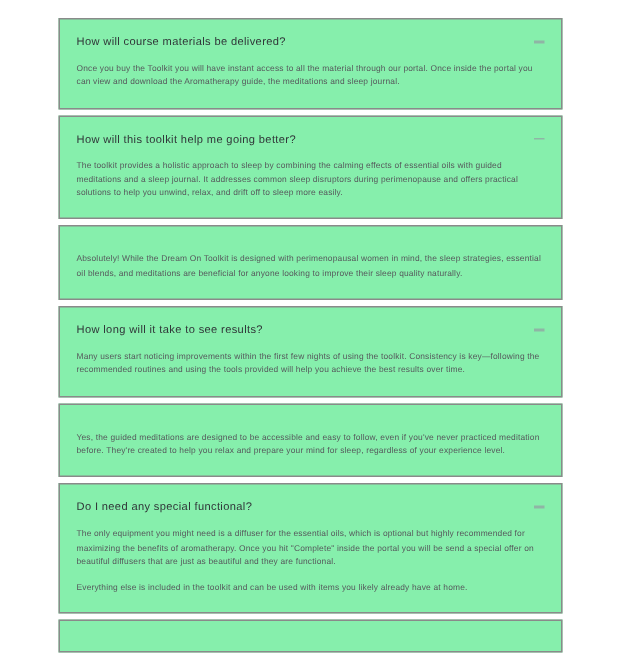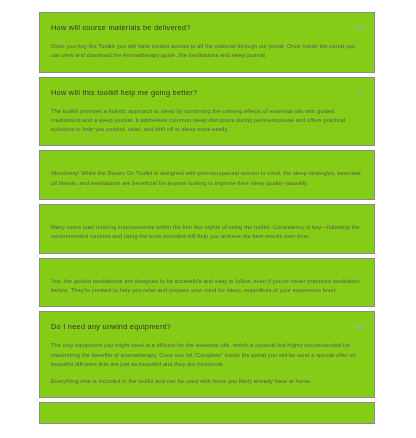--- a/index.html
+++ b/index.html
@@ -20,21 +20,21 @@
     left: 39px;
     top: 12px;
     width: 336px;
     display: flex;
     flex-direction: column;
     gap: 4px;
   }
 
   .faq-item {
     border: 1px solid #8a8a8a;
-    background: #84cc16;
+    background: #86efac;
     box-sizing: border-box;
     padding: 9px 11px 11px 11px;
   }
 
   .faq-header {
     display: flex;
     align-items: flex-start;
     justify-content: space-between;
     gap: 10px;
   }
@@ -102,32 +102,36 @@
       <div class="faq-body">
         <p class="faq-paragraph">The toolkit provides a holistic approach to sleep by combining the calming effects of essential oils with guided meditations and a sleep journal. It addresses common sleep disruptors during perimenopause and offers practical solutions to help you unwind, relax, and drift off to sleep more easily.</p>
       </div>
     </div>
     <div class="faq-item">
       <div class="faq-body">
         <p class="faq-paragraph">Absolutely! While the Dream On Toolkit is designed with perimenopausal women in mind, the sleep strategies, essential oil blends, and meditations are beneficial for anyone looking to improve their sleep quality naturally.</p>
       </div>
     </div>
     <div class="faq-item">
+      <div class="faq-header">
+        <h3 class="faq-question">How long will it take to see results?</h3>
+        <span class="faq-toggle-icon"></span>
+      </div>
       <div class="faq-body">
         <p class="faq-paragraph">Many users start noticing improvements within the first few nights of using the toolkit. Consistency is key—following the recommended routines and using the tools provided will help you achieve the best results over time.</p>
       </div>
     </div>
     <div class="faq-item">
       <div class="faq-body">
         <p class="faq-paragraph">Yes, the guided meditations are designed to be accessible and easy to follow, even if you've never practiced meditation before. They're created to help you relax and prepare your mind for sleep, regardless of your experience level.</p>
       </div>
     </div>
     <div class="faq-item">
       <div class="faq-header">
-        <h3 class="faq-question">Do I need any unwind equipment?</h3>
+        <h3 class="faq-question">Do I need any special functional?</h3>
         <span class="faq-toggle-icon"></span>
       </div>
       <div class="faq-body">
         <p class="faq-paragraph">The only equipment you might need is a diffuser for the essential oils, which is optional but highly recommended for maximizing the benefits of aromatherapy. Once you hit "Complete" inside the portal you will be send a special offer on beautiful diffusers that are just as beautiful and they are functional.</p>
         <p class="faq-paragraph">Everything else is included in the toolkit and can be used with items you likely already have at home.</p>
       </div>
     </div>
     <div class="faq-item"></div>
   </div>
 

